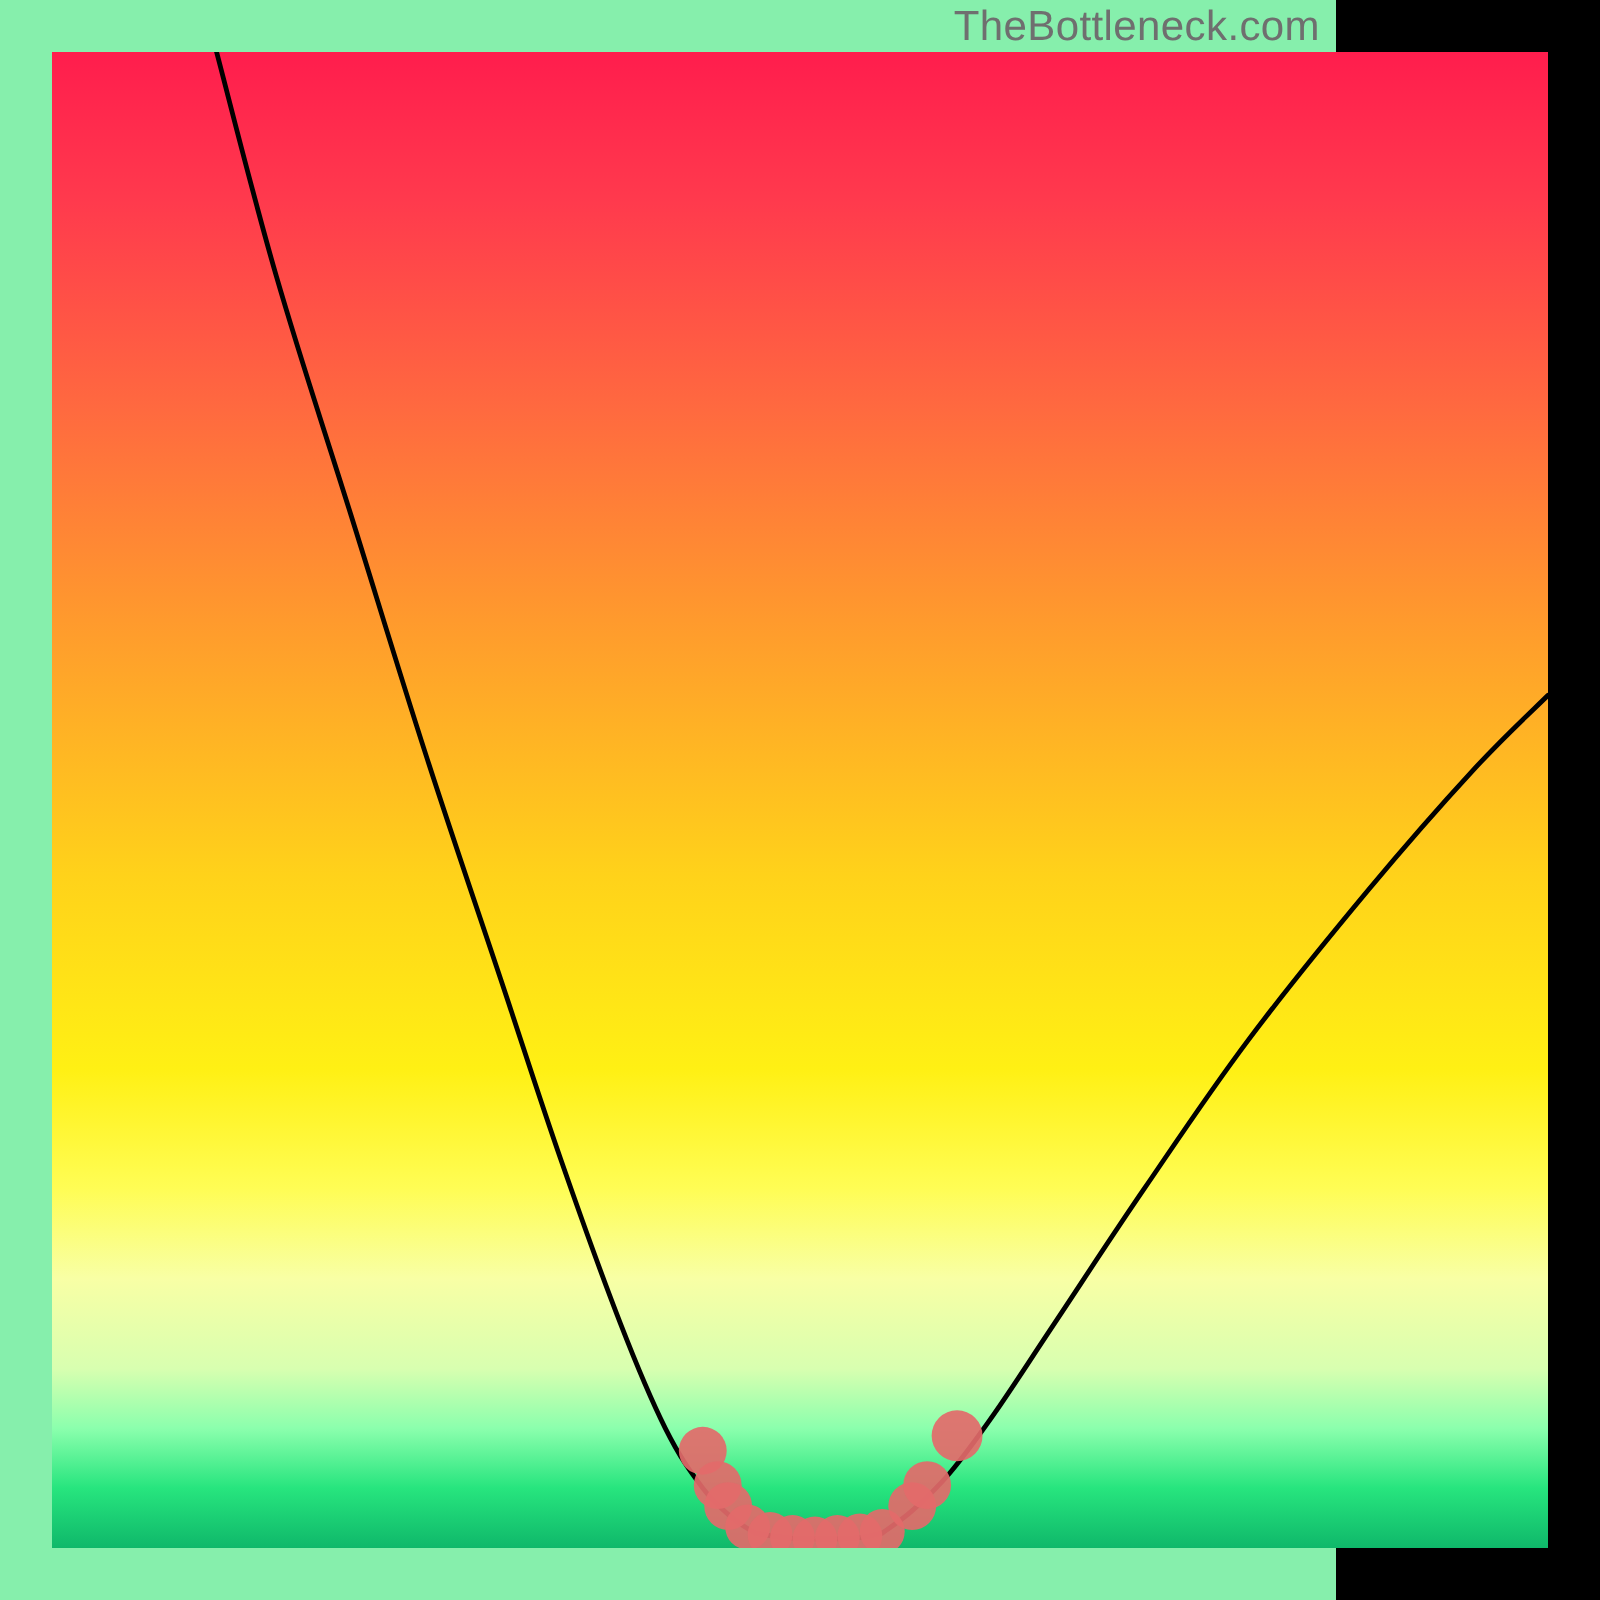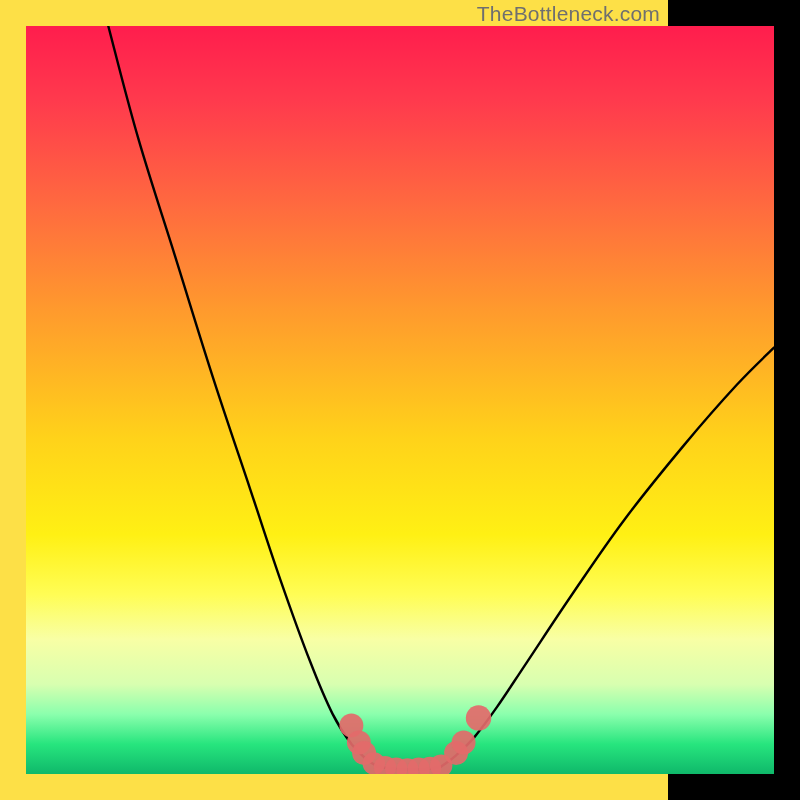--- a/index.html
+++ b/index.html
@@ -10,21 +10,21 @@
     background: #000;
     overflow: hidden;
     font-family: Arial, Helvetica, sans-serif;
   }
   .frame {
     position: absolute;
     top: 0;
     left: 0;
     width: 668px;
     height: 800px;
-    background: #fde047;
+    background: #86efac;
   }
   .plot-area {
     position: absolute;
     top: 26px;
     left: 26px;
     width: 748px;
     height: 748px;
     background: linear-gradient(
       to bottom,
       #ff1d4d 0%,

